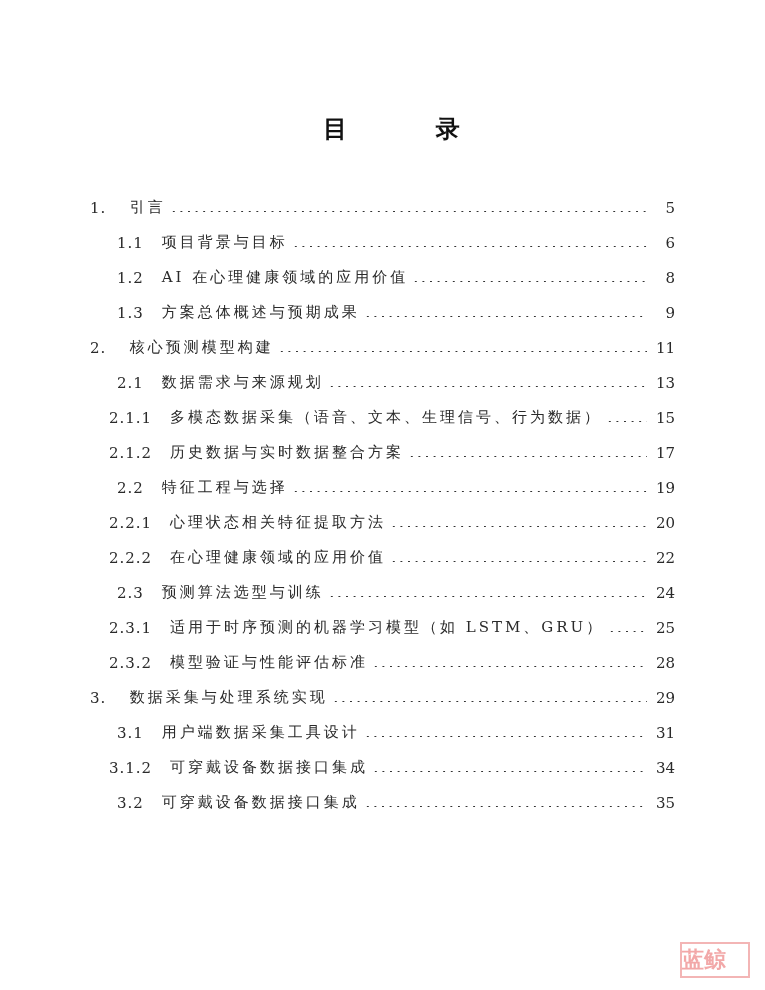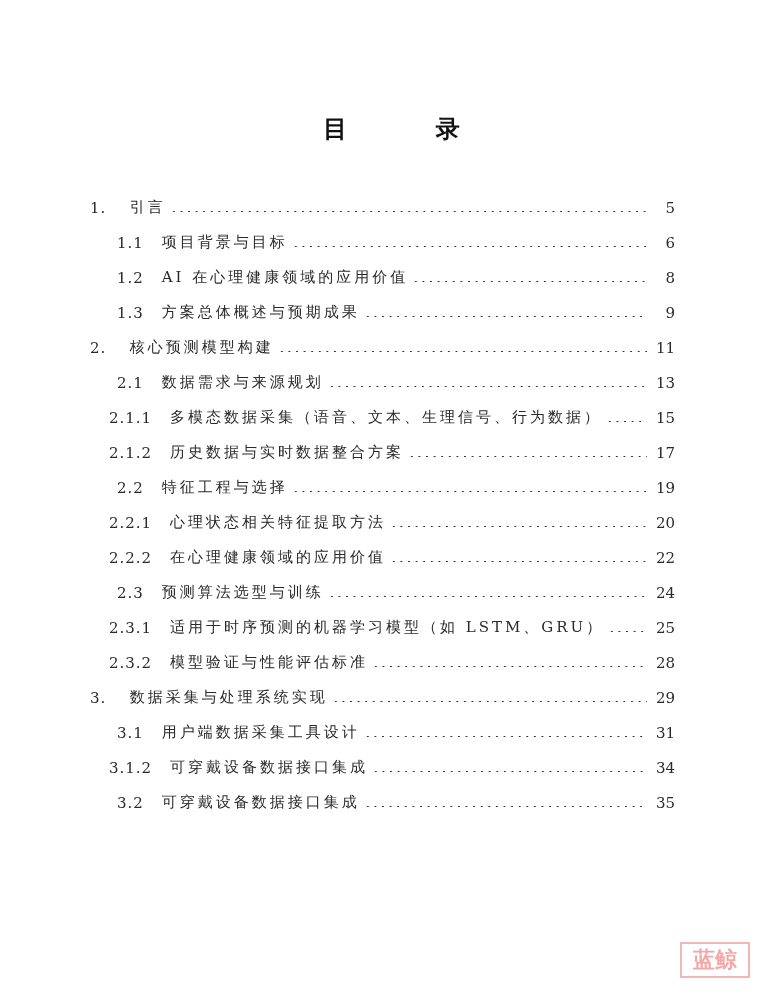--- a/index.html
+++ b/index.html
@@ -78,21 +78,20 @@
     .watermark {
       position: absolute;
       left: 680px;
       top: 942px;
       width: 70px;
       height: 36px;
       border: 2px solid #f2a9a9;
       box-sizing: border-box;
       display: flex;
       align-items: center;
-      justify-content: center;
       color: #f09a9a;
       font-family: "DejaVu Sans", "Liberation Sans", sans-serif;
       font-weight: bold;
       font-size: 22px;
       letter-spacing: 0px;
       opacity: 0.85;
     }
   </style>
 </head>
 <body>

